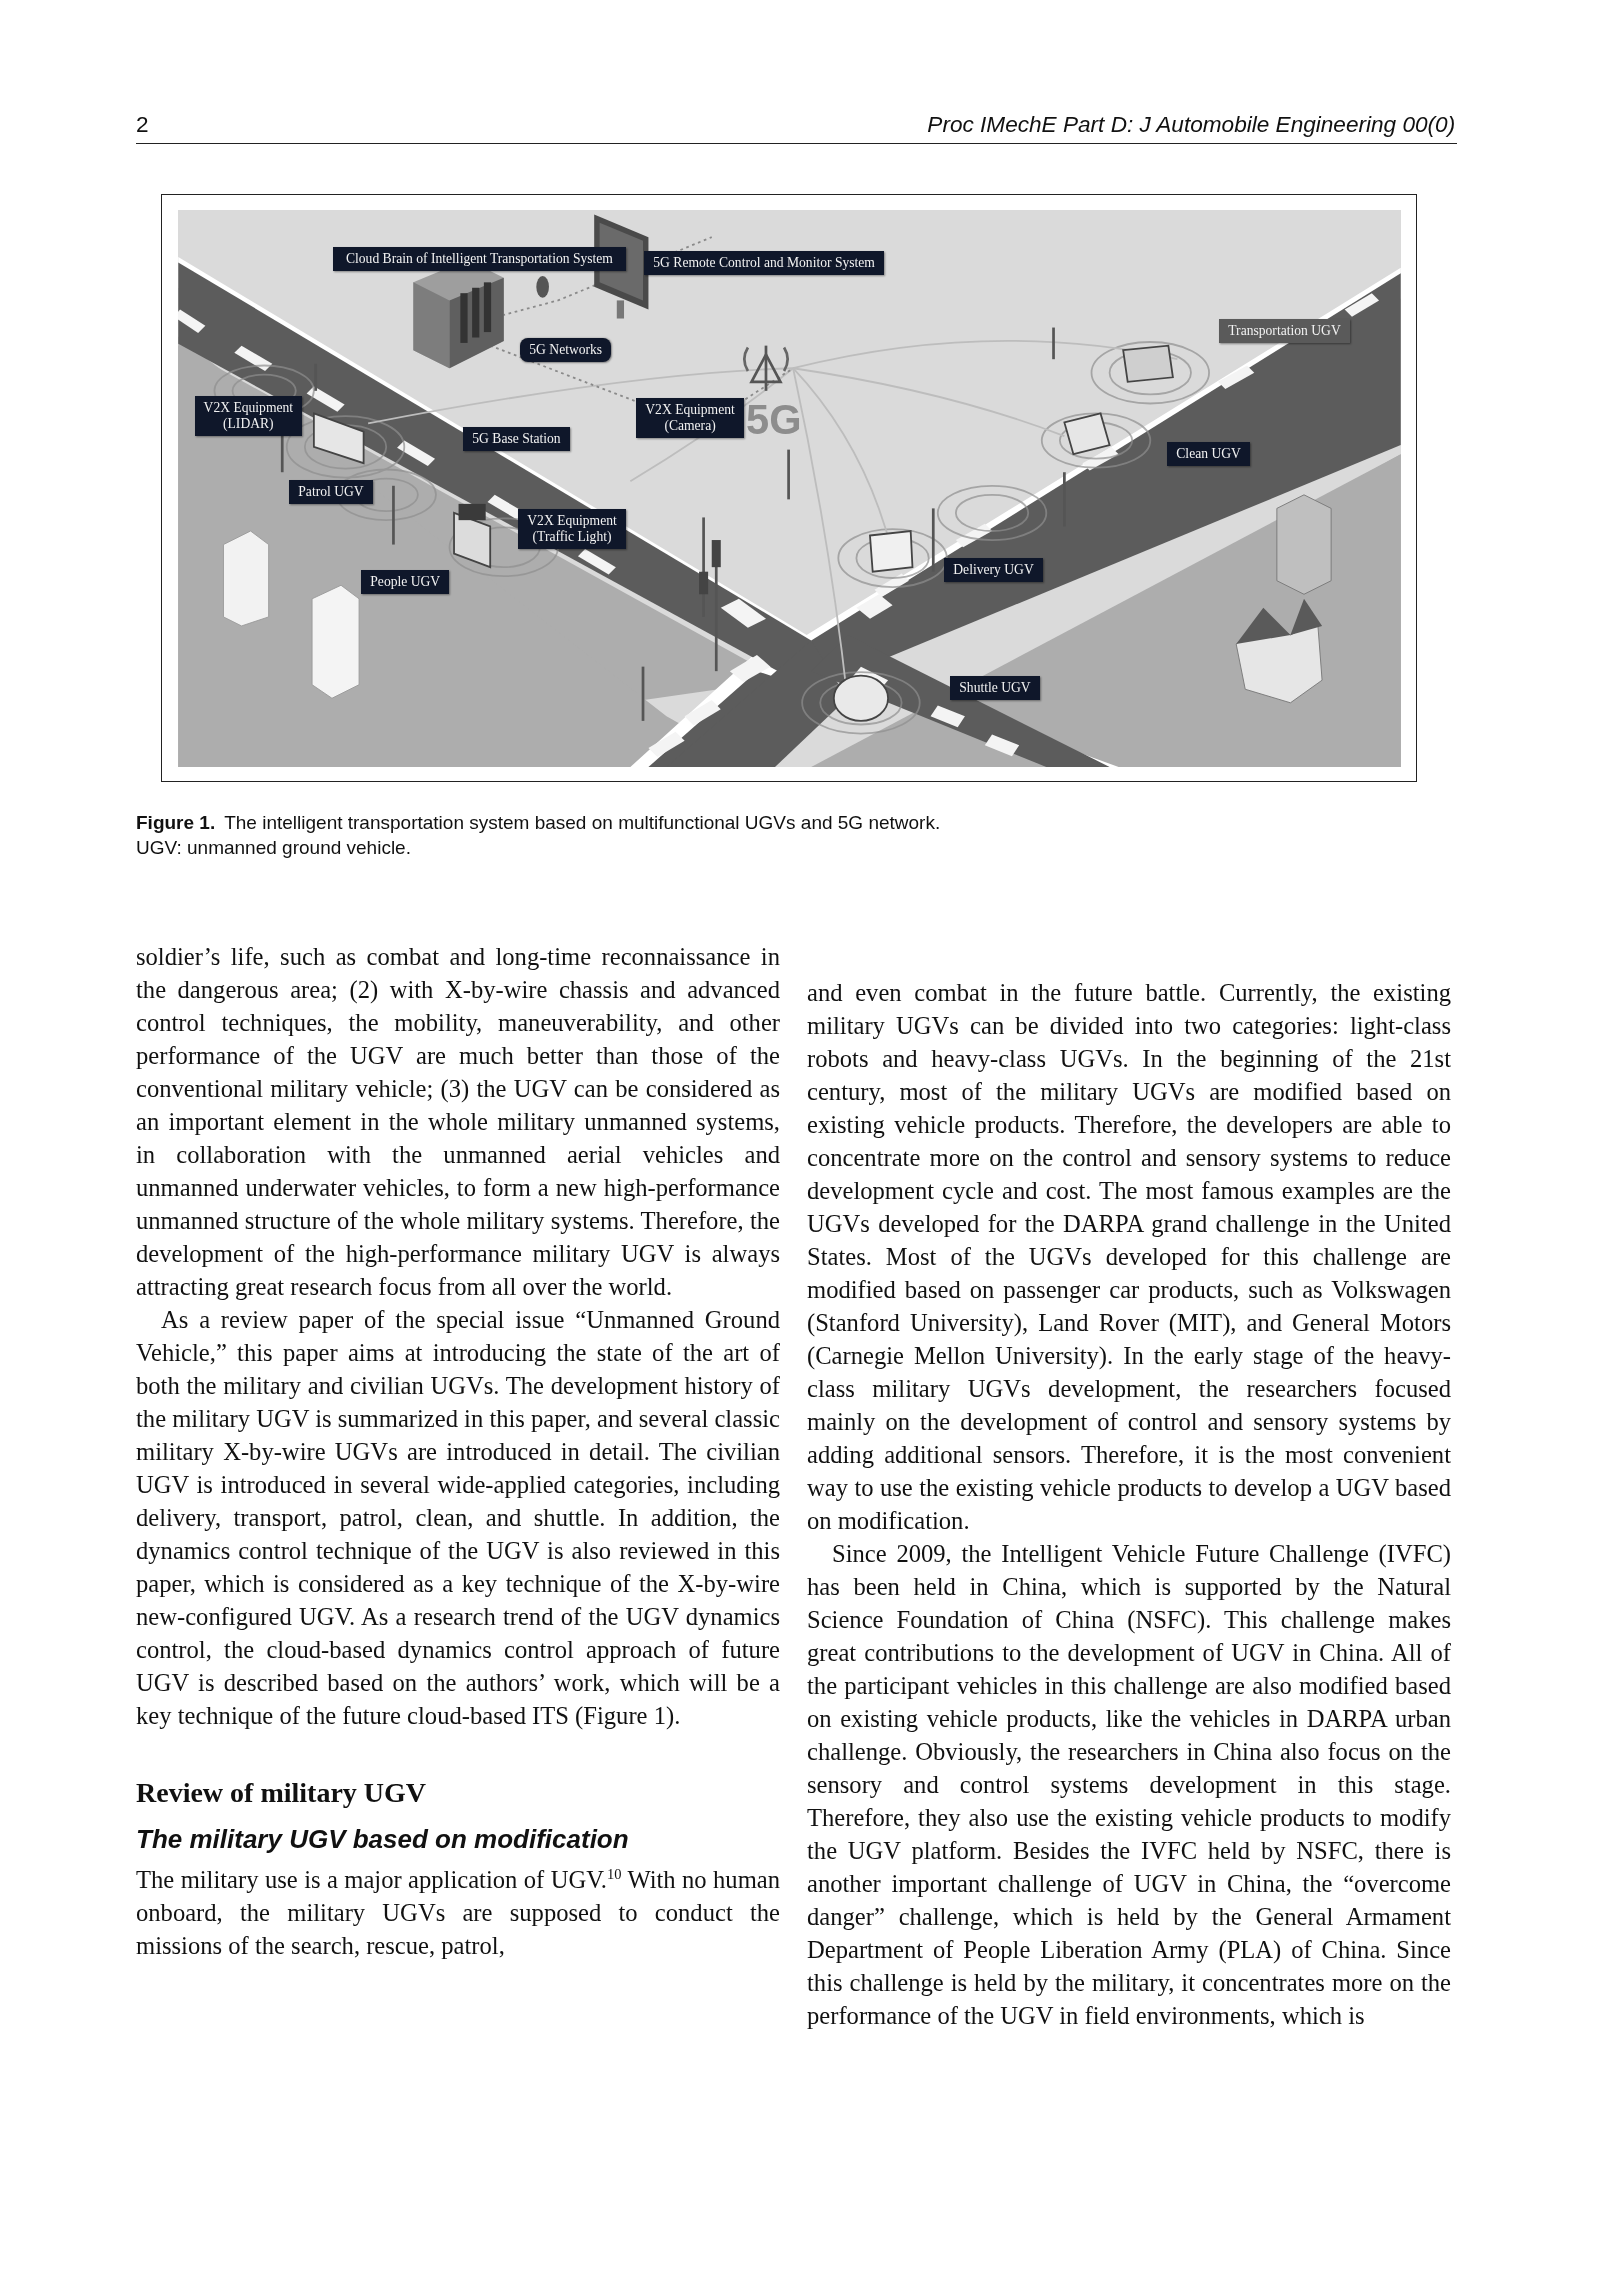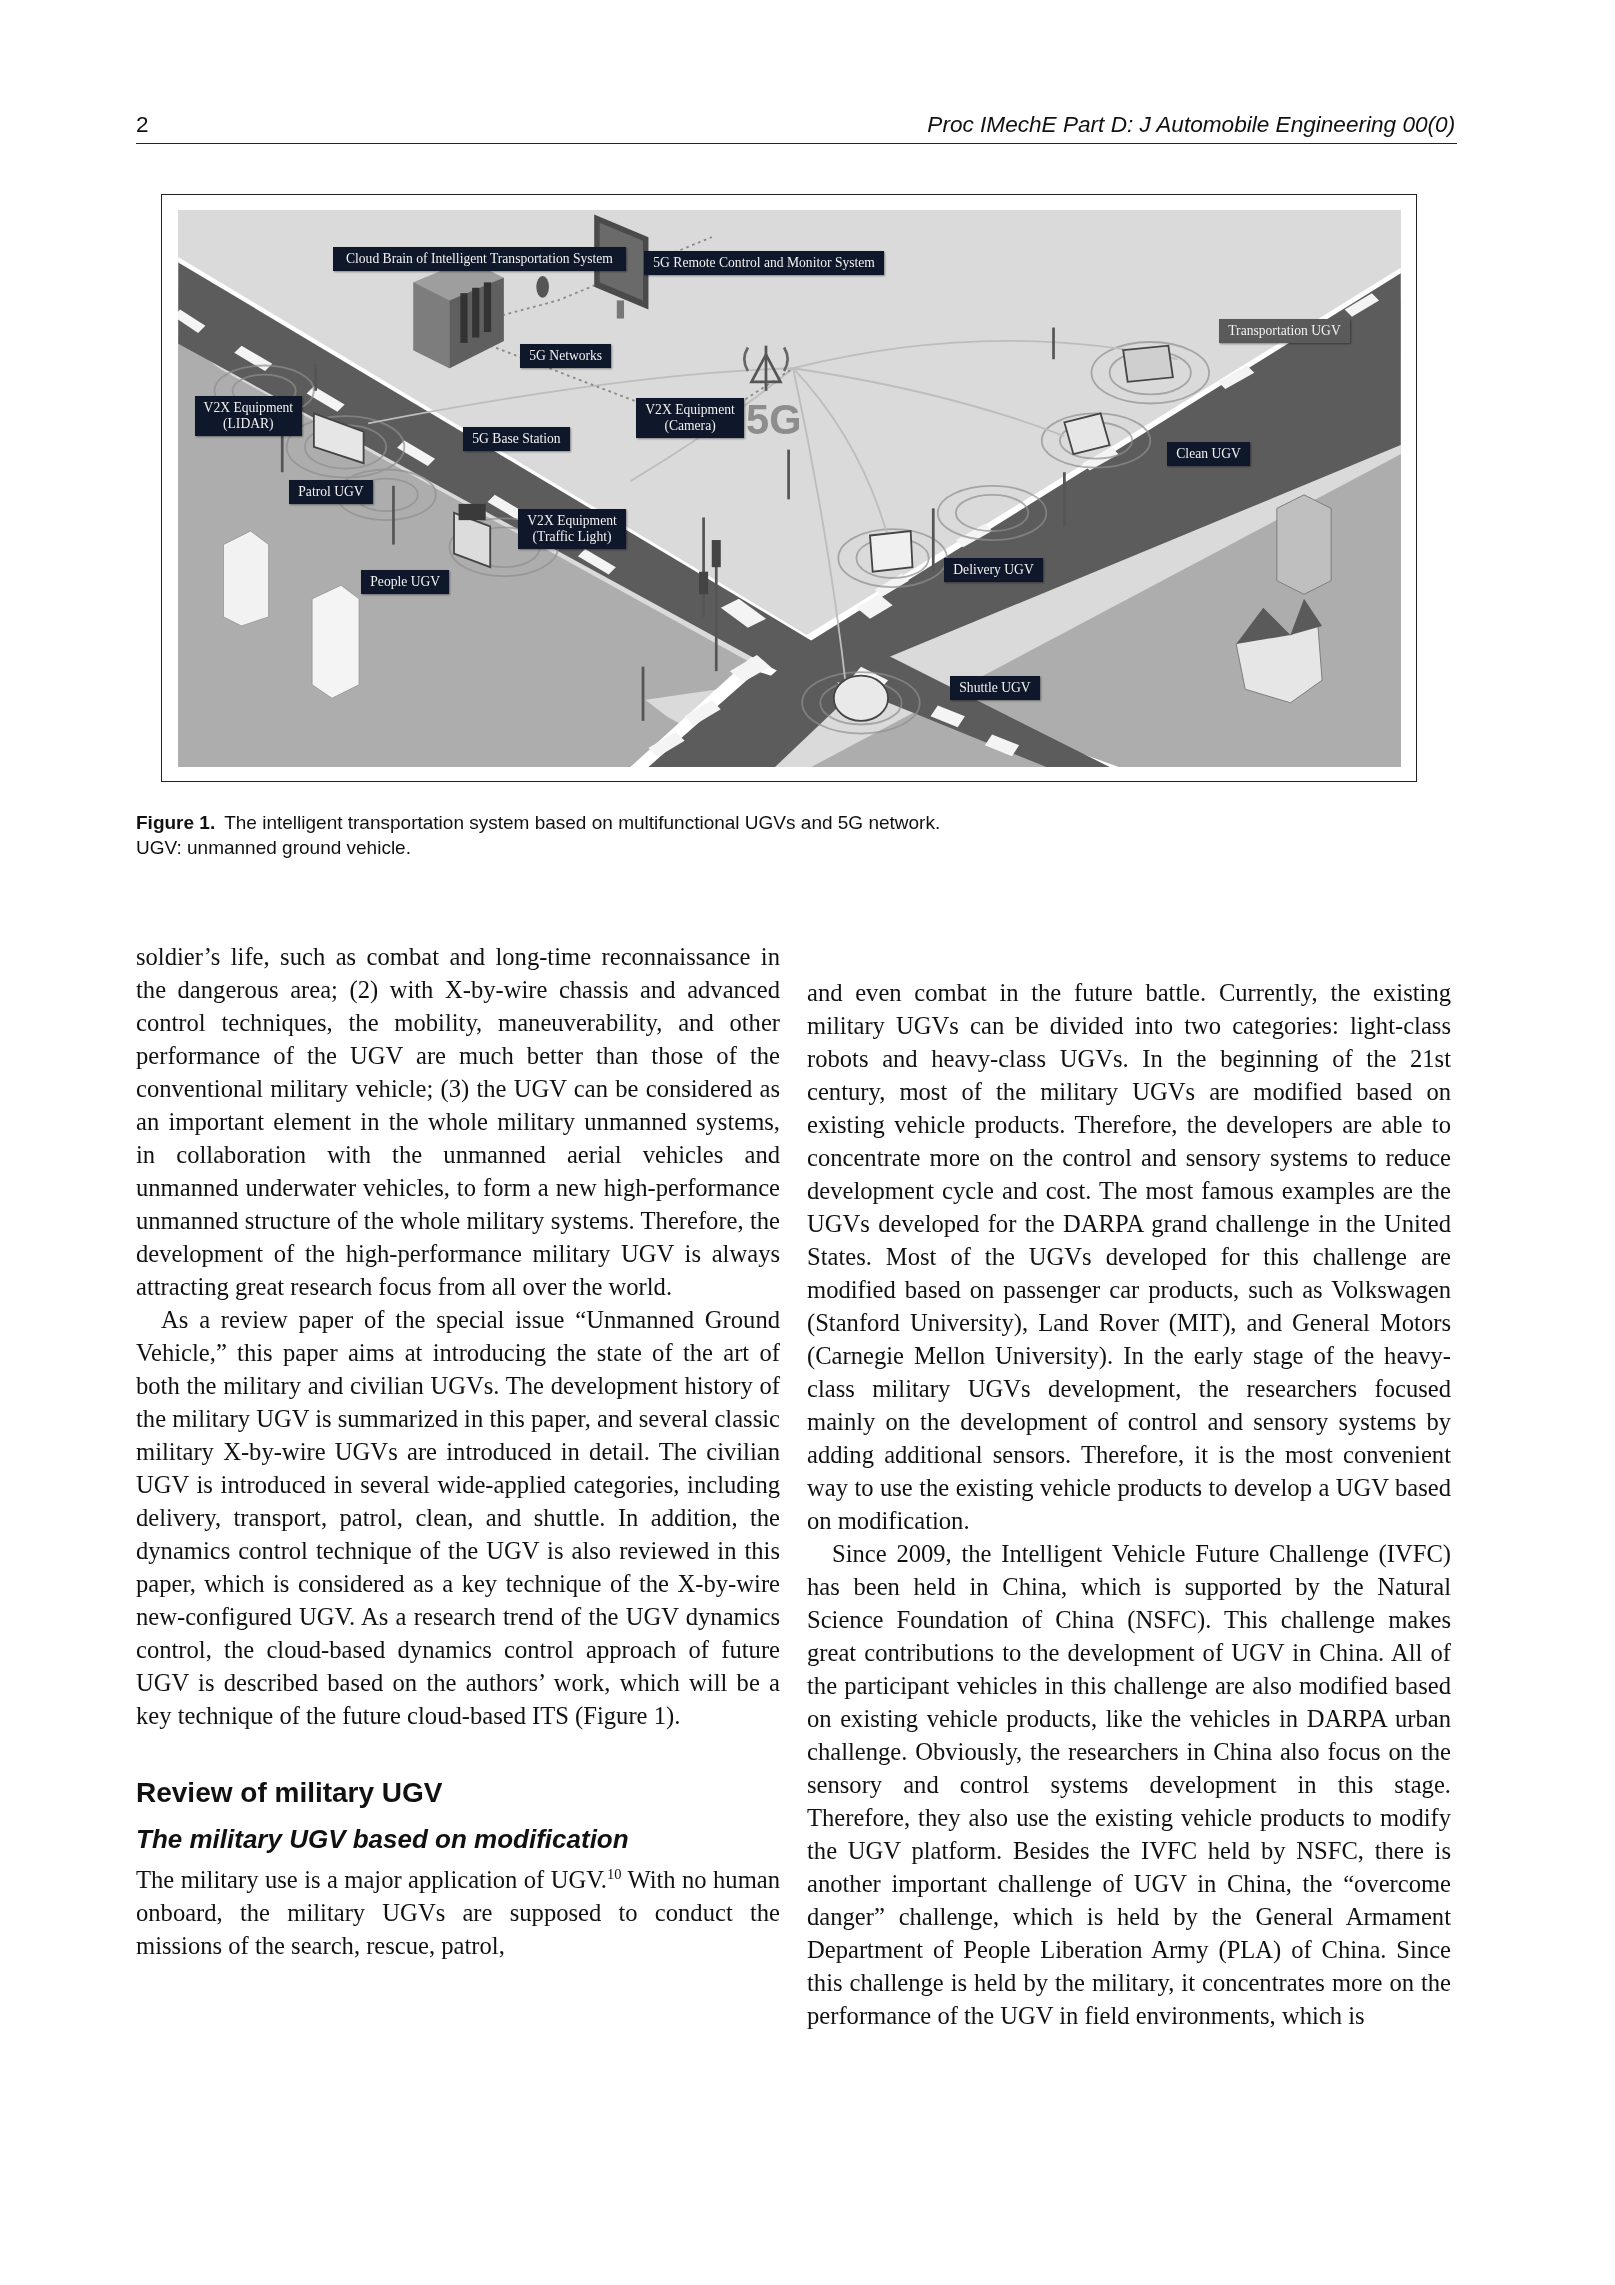--- a/index.html
+++ b/index.html
@@ -34,21 +34,21 @@
   .col {
     position: absolute; top: 932px; width: 644px;
     font-family: "Liberation Serif", serif; font-size: 24.6px; line-height: 33px;
     text-align: justify; hyphens: manual;
   }
   .col p { margin: 0; }
   .col p.indent { text-indent: 25px; }
   .col-left { left: 136px; margin-top: 8px; }
   .col-right { left: 807px; margin-top: 44px; }
   .section-heading {
-    font-family: Liberation Sans, sans-serif; font-weight: bold; font-size: 28px;
+    font-family: Liberation Serif, serif; font-weight: bold; font-size: 28px;
     margin: 43px 0 11px 0; line-height: 36px; text-align: left;
   }
   .subsection-heading {
     font-family: "Liberation Sans", sans-serif; font-style: italic; font-size: 26px;
     margin: 0 0 7.2px 0; line-height: 34px; text-align: left;
   }
   sup { font-size: 14.5px; line-height: 0; vertical-align: 9px; }
 </style>
 </head>
 <body>
@@ -196,21 +196,21 @@
         <polygon points="148,430 180,415 200,430 200,525 170,540 148,525" fill="#f4f4f4" stroke="#999"></polygon>
         <polygon points="1215,330 1245,315 1275,330 1275,410 1245,425 1215,410" fill="#bfbfbf" stroke="#777"></polygon>
         <polygon points="1170,480 1200,455 1230,470 1260,455 1265,520 1230,545 1180,530" fill="#e6e6e6" stroke="#777"></polygon>
         <polygon points="1170,480 1200,440 1230,470" fill="#5a5a5a"></polygon>
         <polygon points="1230,470 1245,430 1265,460" fill="#5a5a5a"></polygon>
       </g>
     </svg>
 
     <div class="fig-label" style="left:155px;top:37px;padding:3.6px 12.7px;">Cloud Brain of Intelligent Transportation System</div>
     <div class="fig-label" style="left:466px;top:41px;">5G Remote Control and Monitor System</div>
-    <div class="fig-label" style="left:342px;top:134px;">5G Networks</div>
+    <div class="fig-label" style="left:342px;top:128px;border-radius:8px;">5G Networks</div>
     <div class="fig-label" style="left:285px;top:217px;">5G Base Station</div>
     <div class="fig-label" style="left:16.3px;top:186px;">
       <div>V2X Equipment</div>
       <div>(LIDAR)</div>
     </div>
     <div class="fig-label" style="left:111px;top:270px;">Patrol UGV</div>
     <div class="fig-label" style="left:183px;top:360px;">People UGV</div>
     <div class="fig-label" style="left:340px;top:299px;">
       <div>V2X Equipment</div>
       <div>(Traffic Light)</div>

